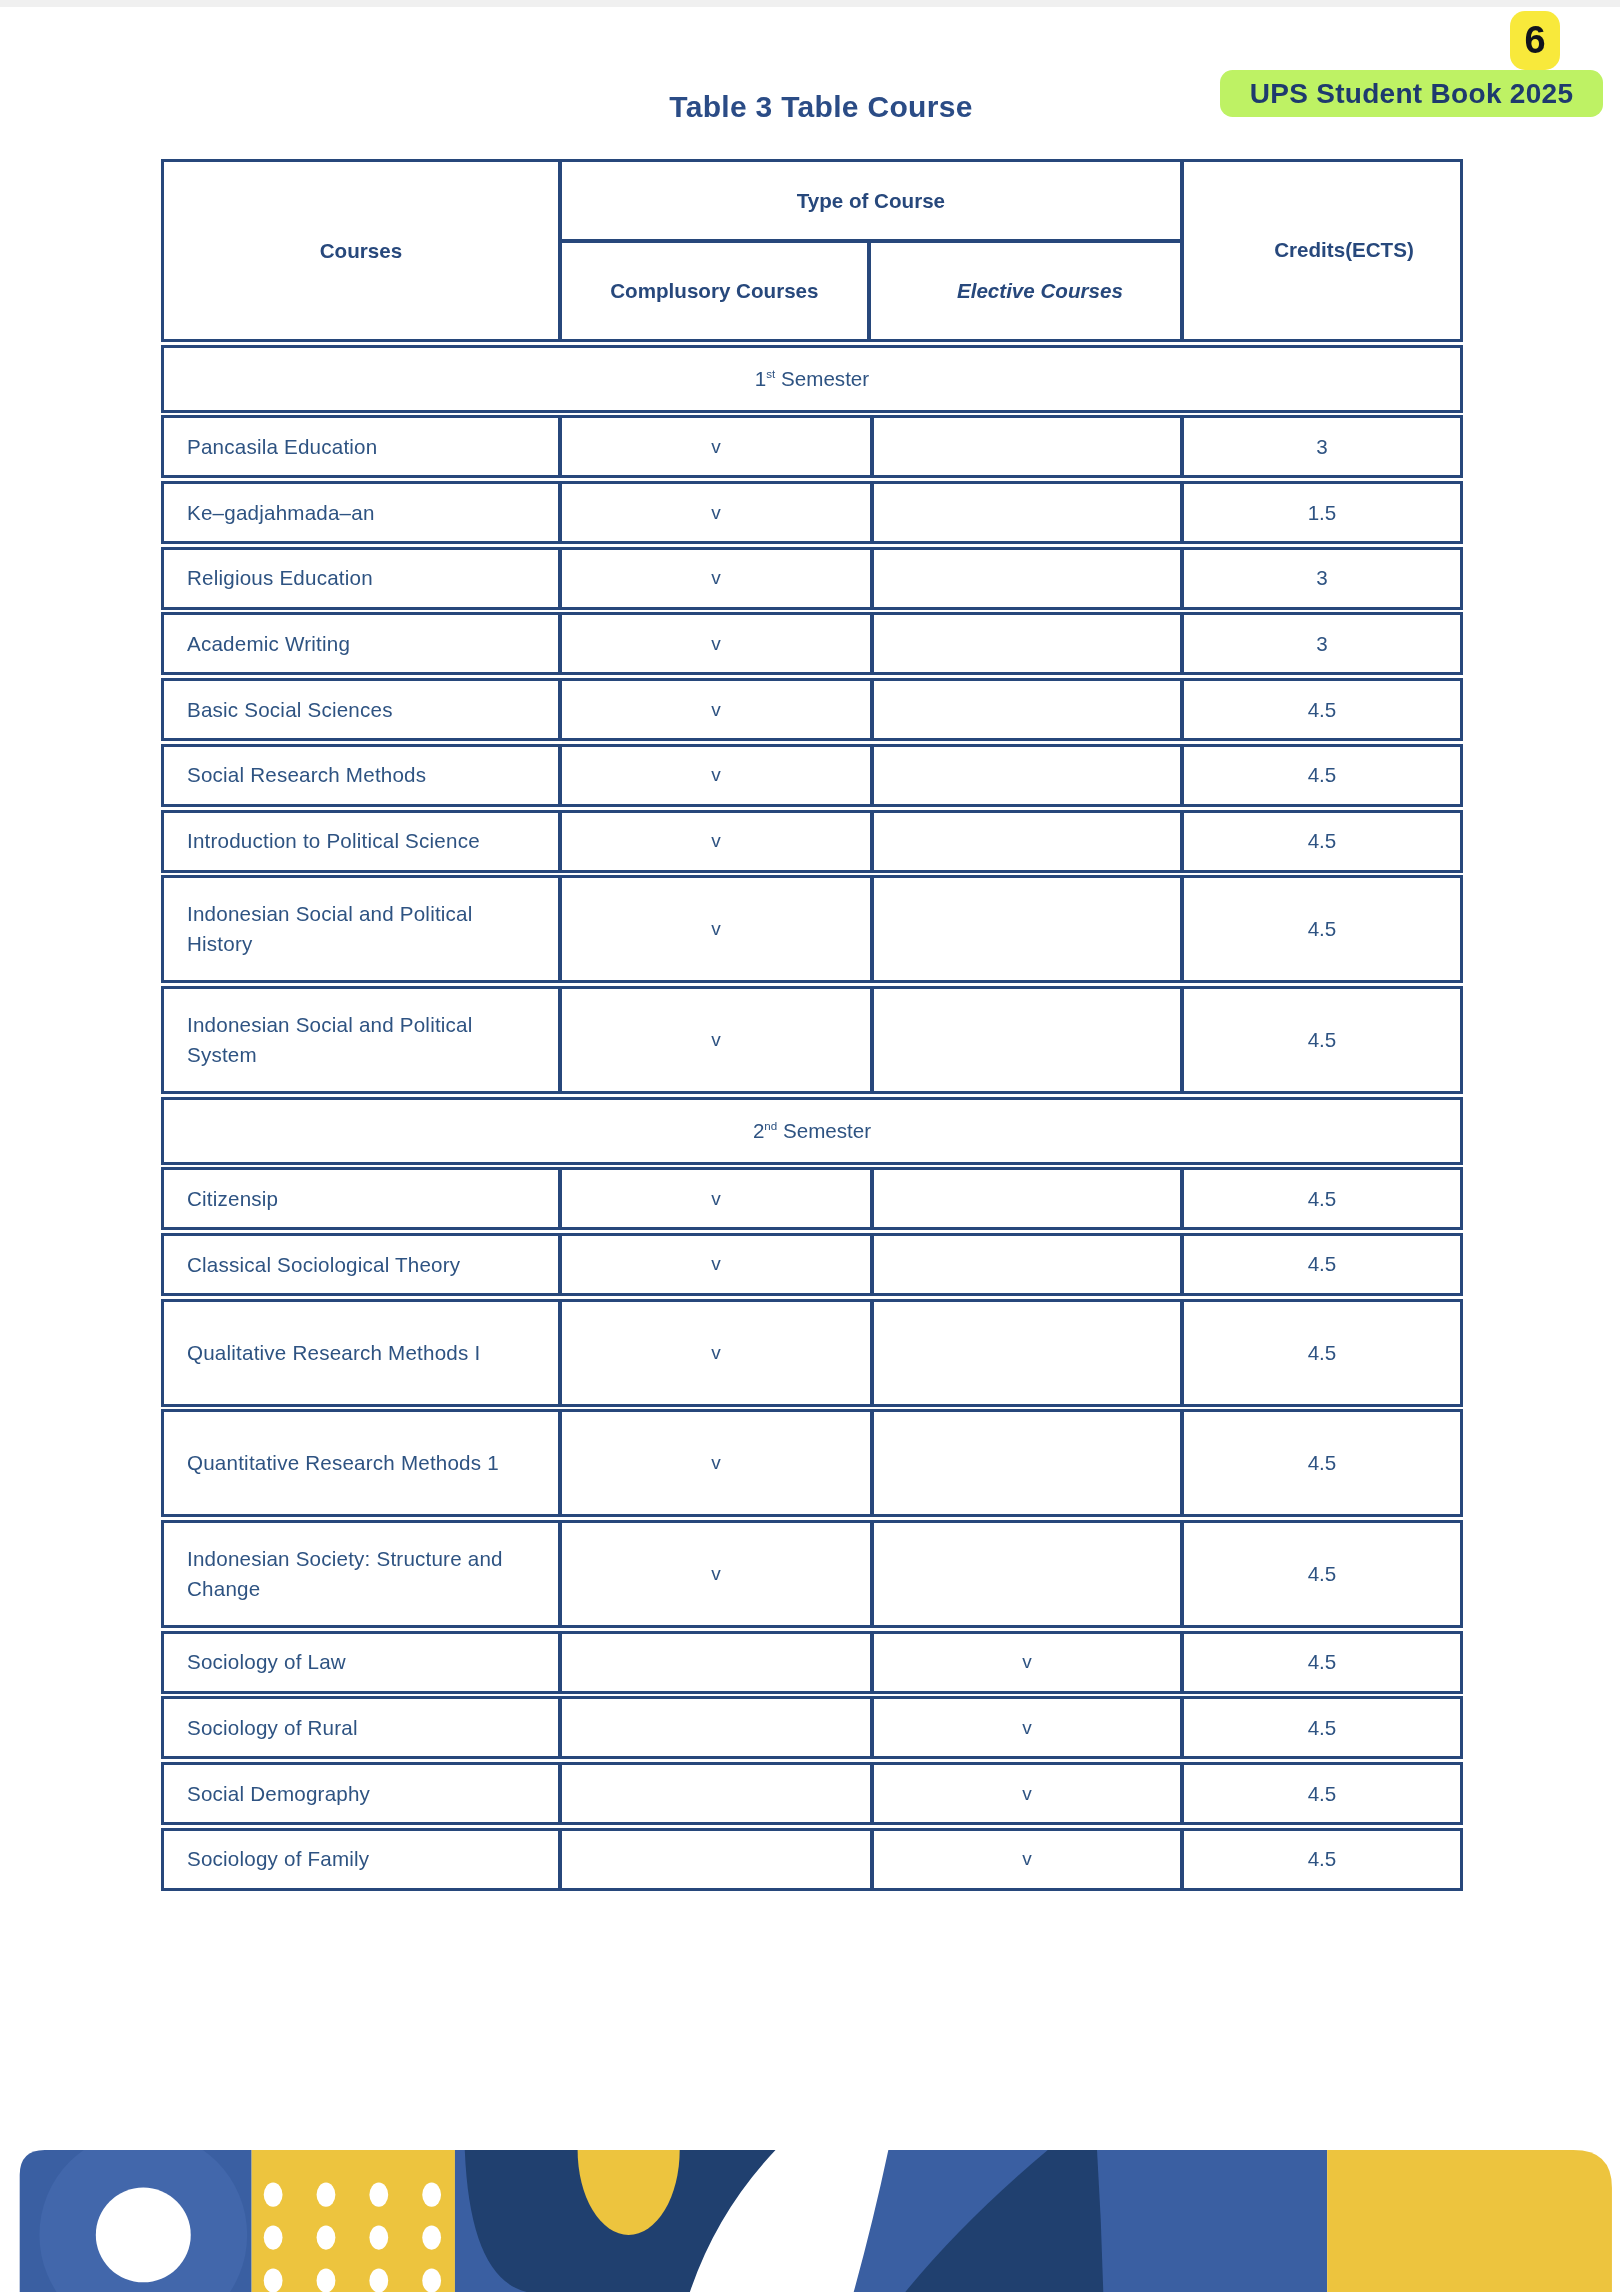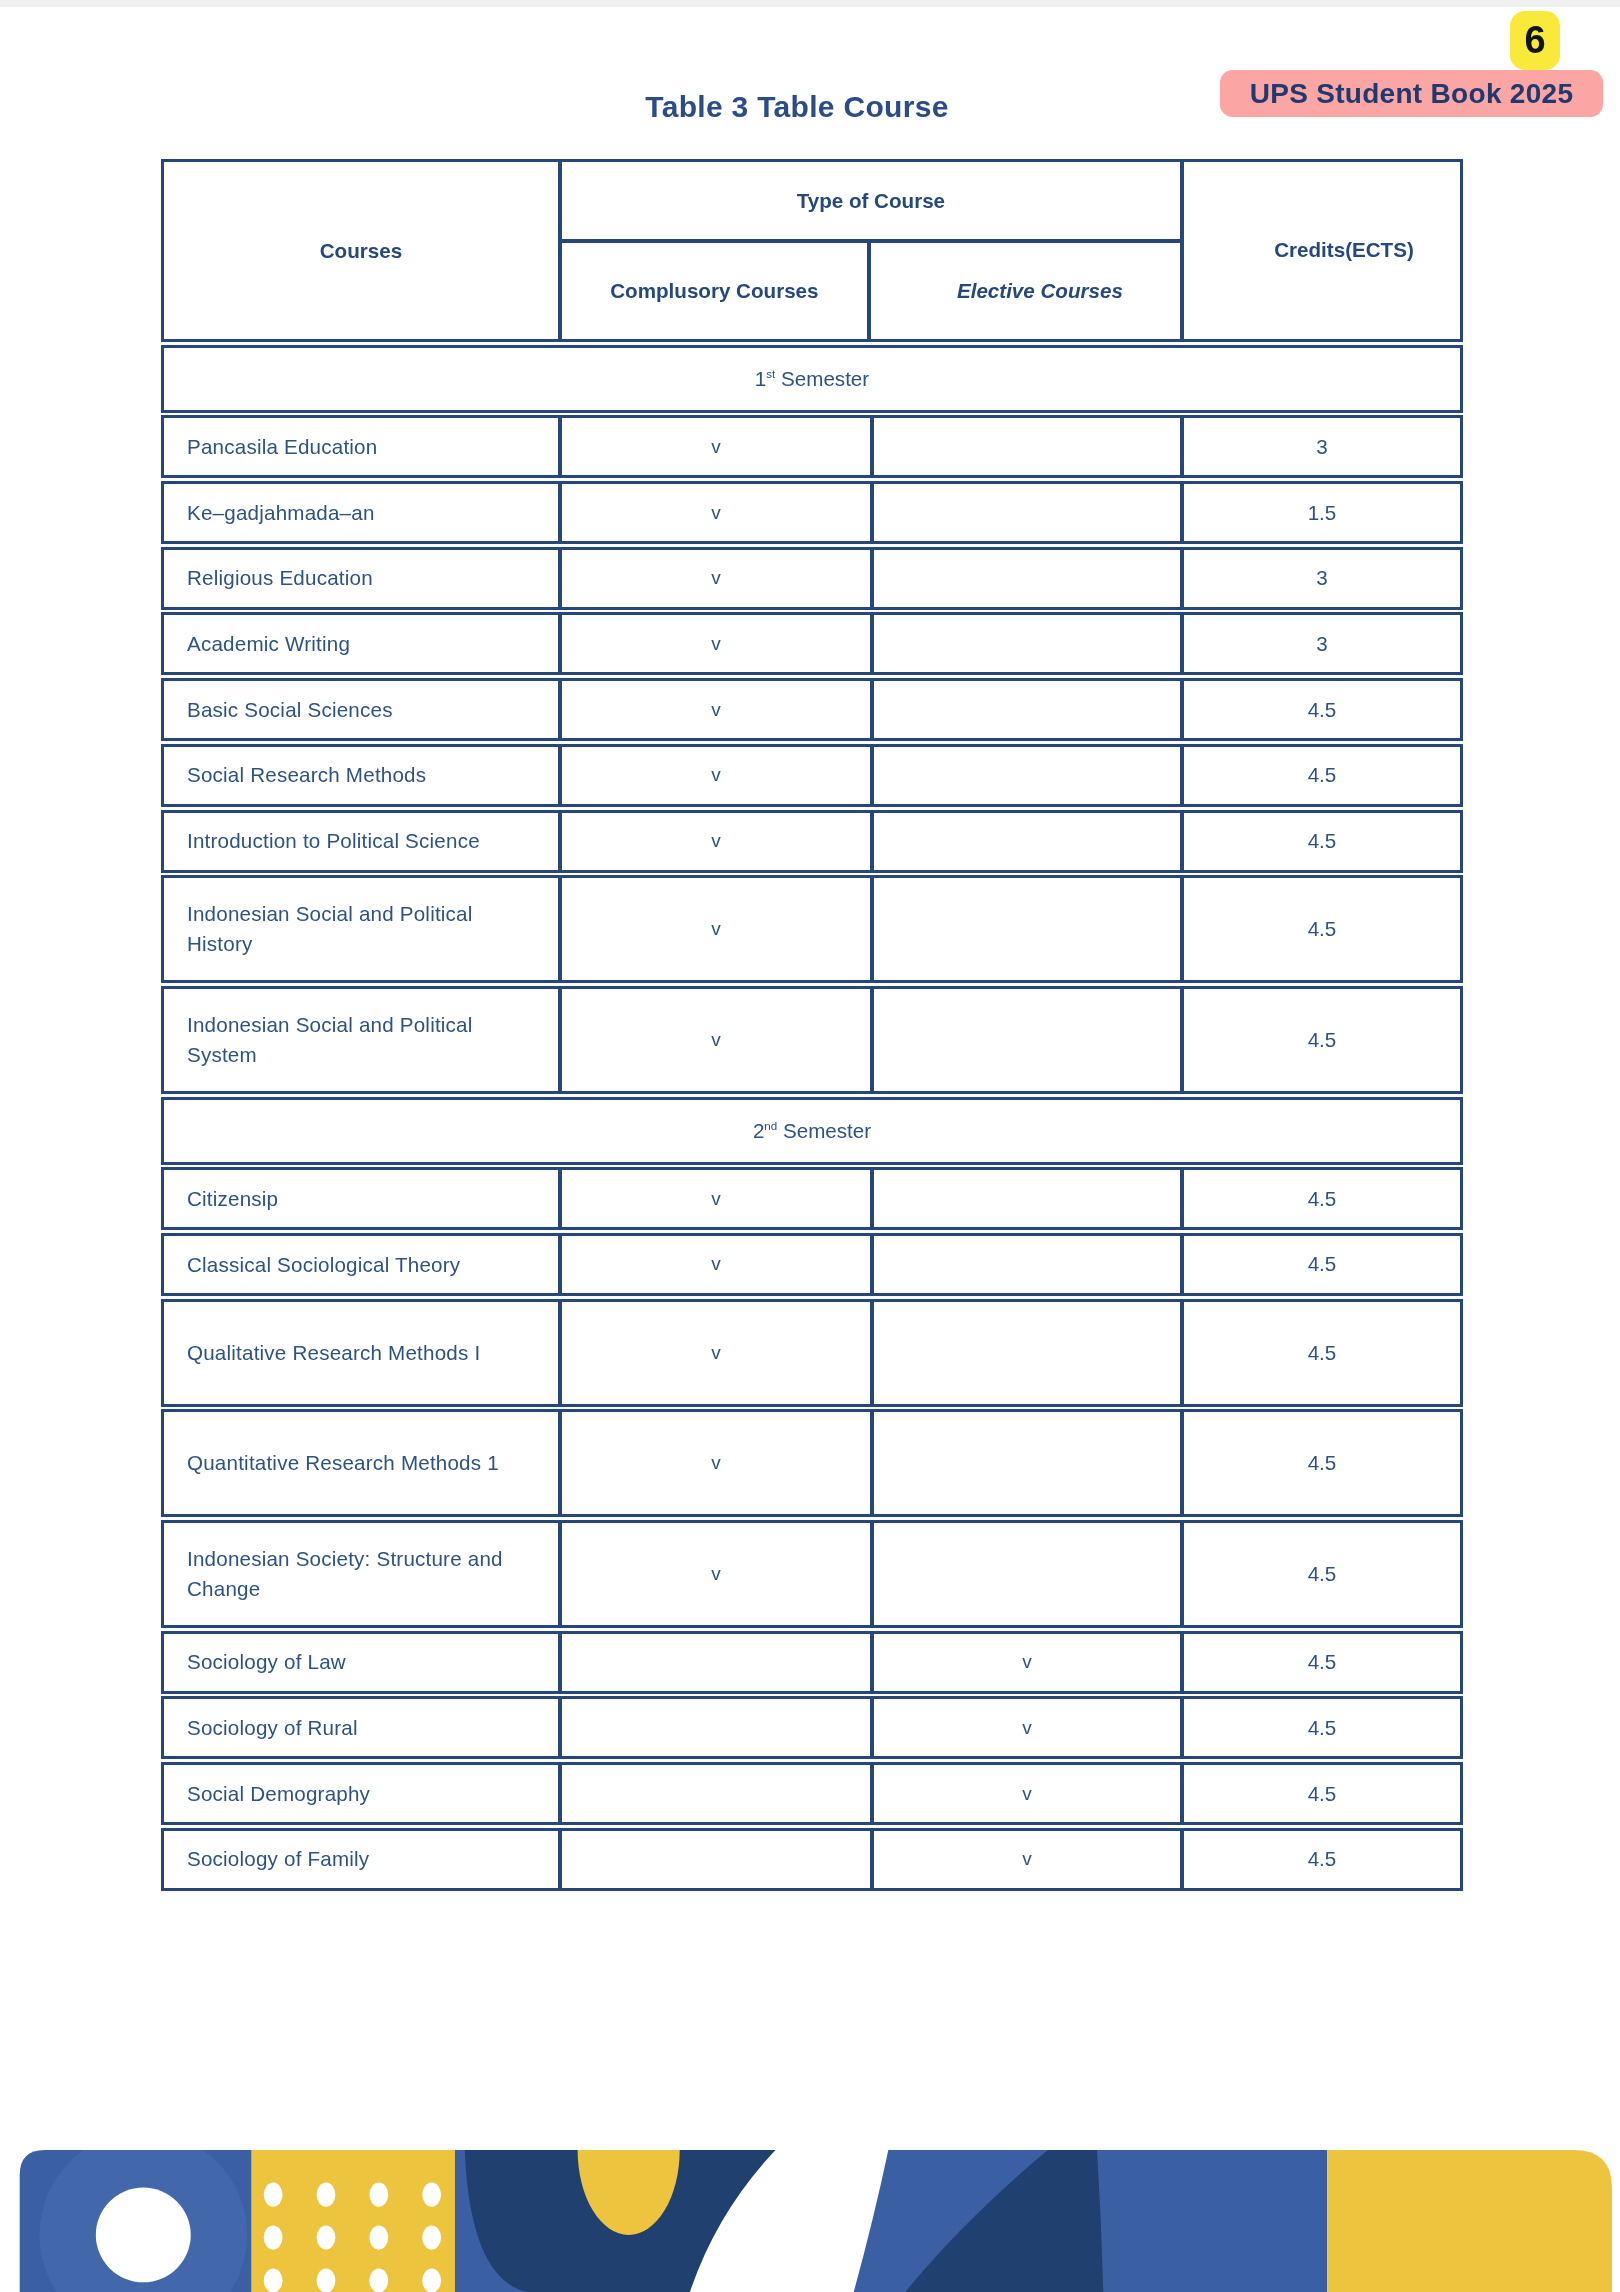--- a/index.html
+++ b/index.html
@@ -11,26 +11,26 @@
   .top-strip{position:absolute;left:0;top:0;width:1620px;height:7.2px;background:#f0f0f0;}
 
   
   .page-number-badge{
     position:absolute;left:1510px;top:10.7px;width:50px;height:59px;
     background:#f8e93b;border-radius:15px;display:flex;align-items:center;justify-content:center;
     font-size:38px;font-weight:600;color:#10131c;z-index:3;
   }
   .book-badge{
     position:absolute;left:1220px;top:70px;width:383px;height:47px;
-    background:#fca5a5;border-radius:12.5px;display:flex;align-items:center;justify-content:center;
+    background:#bef264;border-radius:12.5px;display:flex;align-items:center;justify-content:center;
     font-size:28px;font-weight:700;color:#1e3a6e;z-index:2;letter-spacing:0.3px;
   }
 
   .table-title{
-    position:absolute;left:146px;top:90px;width:1302px;margin:0;
+    position:absolute;left:170px;top:90px;width:1302px;margin:0;
     text-align:center;font-size:30px;font-weight:700;color:#2b4c86;letter-spacing:0.3px;
   }
 
   
   .course-table{position:absolute;left:161px;top:159px;width:1302px;}
   .trow{
     box-sizing:border-box;display:flex;background:#fff;
     border:3.6px solid #27477b;margin-top:2.7px;
   }
   .trow:first-child{margin-top:0;}

